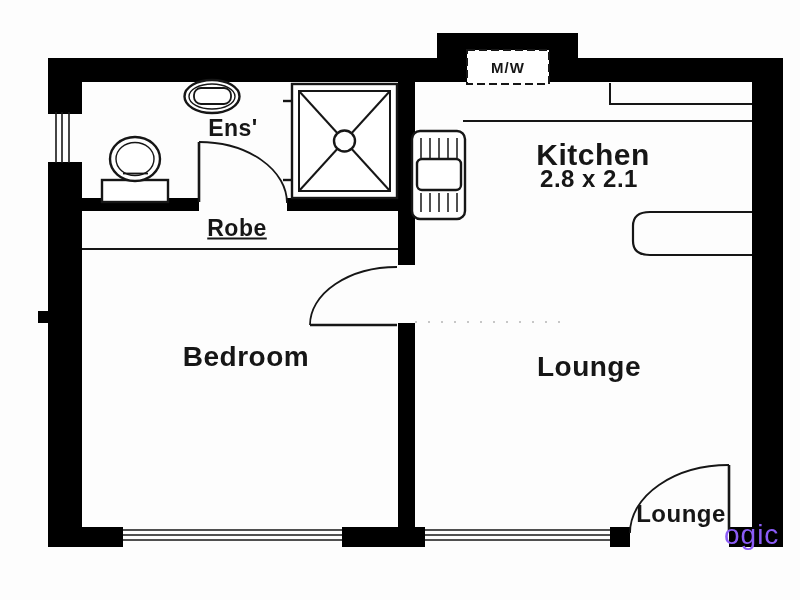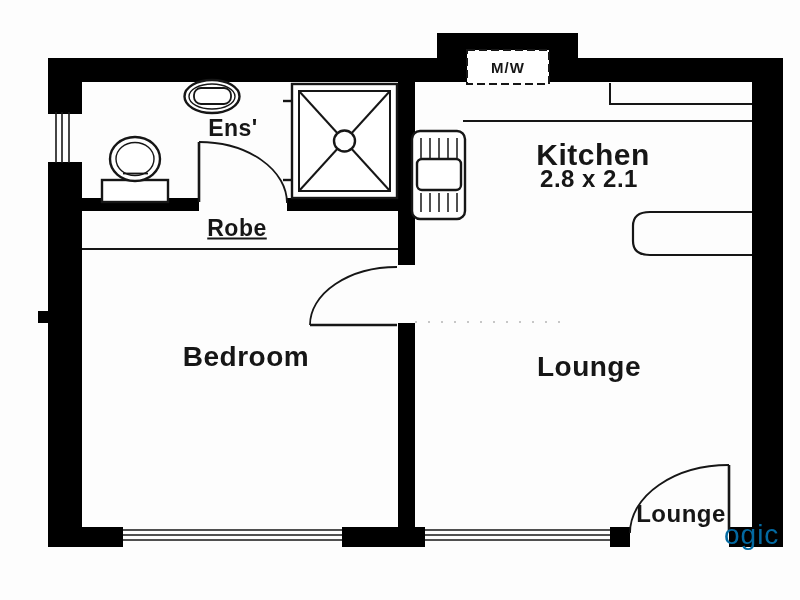--- a/index.html
+++ b/index.html
@@ -16,21 +16,21 @@
   .lbl-ens{font-size:23px;}
   .lbl-robe{font-size:23px;text-decoration:underline;}
   .lbl-room{font-size:28px;margin-left:12px;}
   .lbl-dims{font-size:26px;}
   .lbl-kitchen{font-size:30px;}
   .lbl-kdims{font-size:24px;}
   .lbl-entry{font-size:24px;}
   .lbl-mw{font-size:15px;letter-spacing:1px;}
   .watermark{
     position:absolute;left:724px;top:519px;font-size:28px;font-weight:500;
-    color:#0369a1;letter-spacing:1px;white-space:nowrap;
+    color:#8b5cf6;letter-spacing:1px;white-space:nowrap;
   }
 </style>
 </head>
 <body>
 
 <div class="stage">
 
   <svg class="plan-svg" viewBox="0 0 800 600">
 
     <g fill="#000000">

